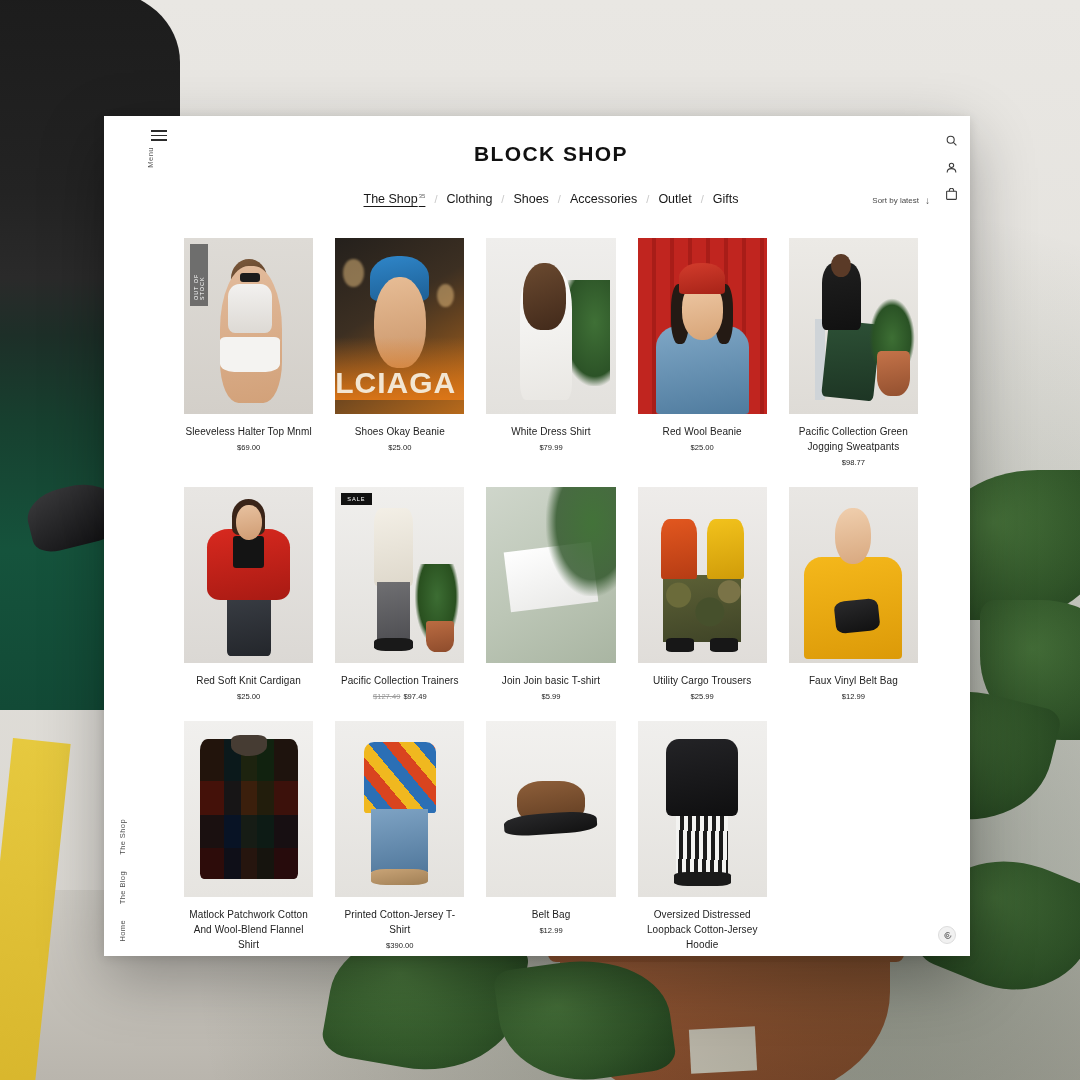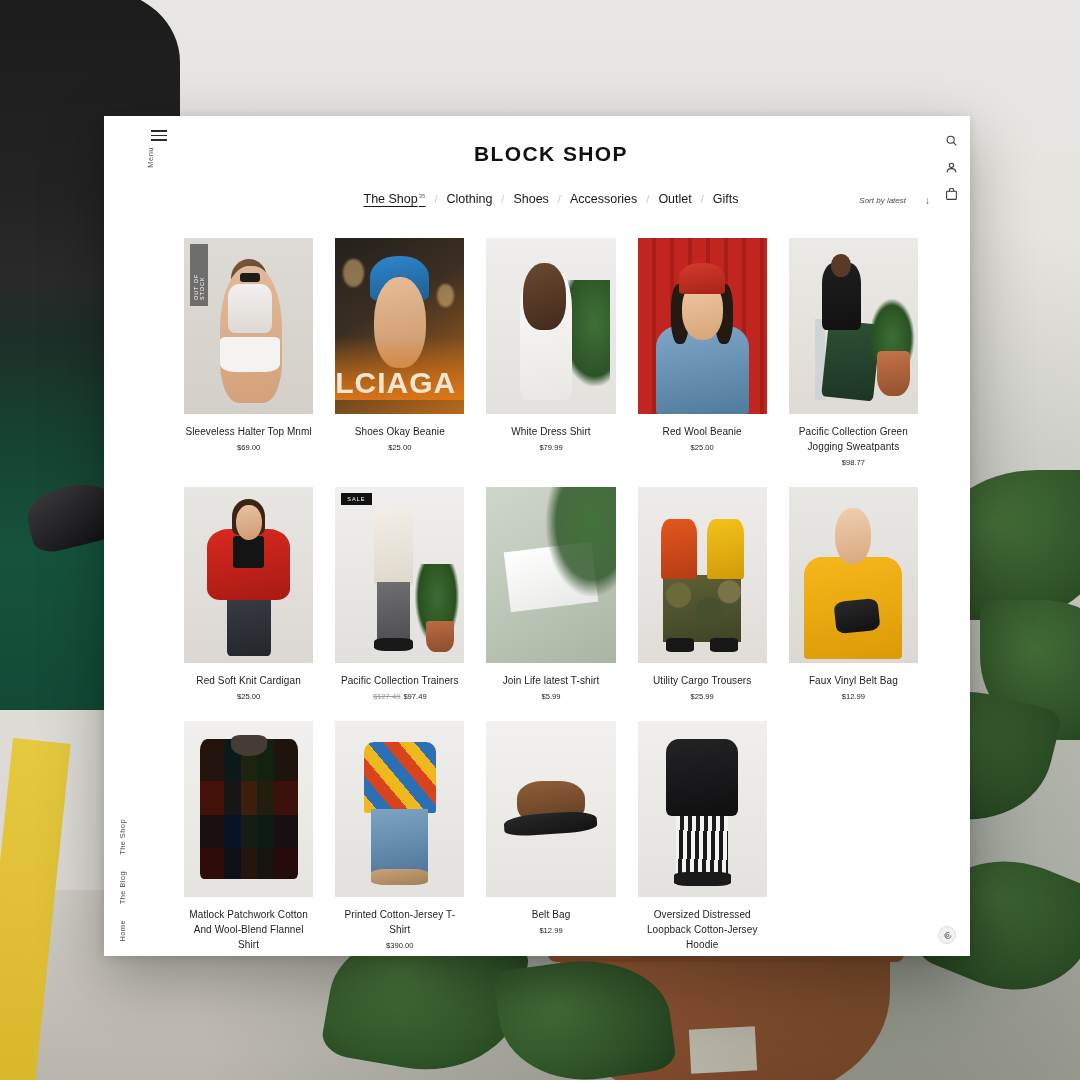--- a/index.html
+++ b/index.html
@@ -142,22 +142,22 @@
     position: relative;
   }
   .nav-links a.active { text-decoration: underline; text-underline-offset: 3px; }
   .nav-sep { color: #c9c9c9; font-size: 11px; }
   .nav-sup {
     font-size: 6px; vertical-align: super; color: #666; margin-left: 1px;
   }
 
   .sortby {
     position: absolute; right: 40px; top: 11px;
-    display: flex; align-items: center; gap: 19px;
-    font-size: 8px; color: #4a4a4a; font-style: italic;
+    display: flex; align-items: center; gap: 6px;
+    font-size: 8px; color: #4a4a4a;
   }
   .sort-arrow { font-size: 10px; color: #555; }
 
   
   .grid {
     display: grid;
     grid-template-columns: repeat(5, 1fr);
     column-gap: 22px;
     row-gap: 20px;
     padding: 12px 52px 0 52px;
@@ -582,21 +582,21 @@
         </div>
       </div>
       <div class="card-item">
         <div class="thumb">
           <div class="ph a8">
             <div class="sh tee"></div>
             <div class="sh fr"></div>
           </div>
         </div>
         <div class="meta">
-          <div class="p-name">Join Life latest T-shirt</div>
+          <div class="p-name">Join Join basic T-shirt</div>
           <div class="p-price">$5.99</div>
         </div>
       </div>
       <div class="card-item">
         <div class="thumb">
           <div class="ph a9">
             <div class="sh camo"></div>
             <div class="sh p1"></div>
             <div class="sh p2"></div>
             <div class="sh b1"></div>

